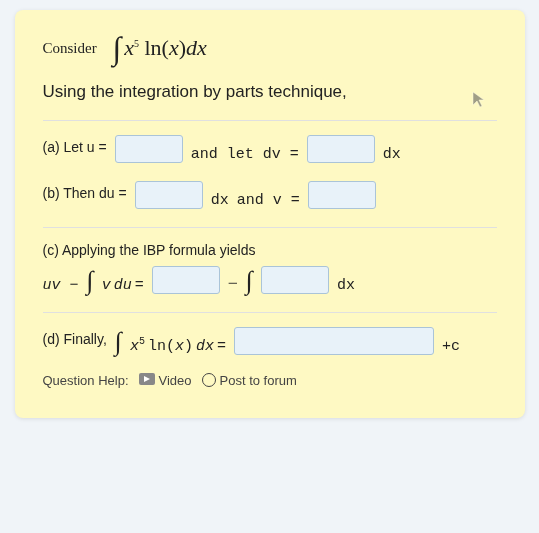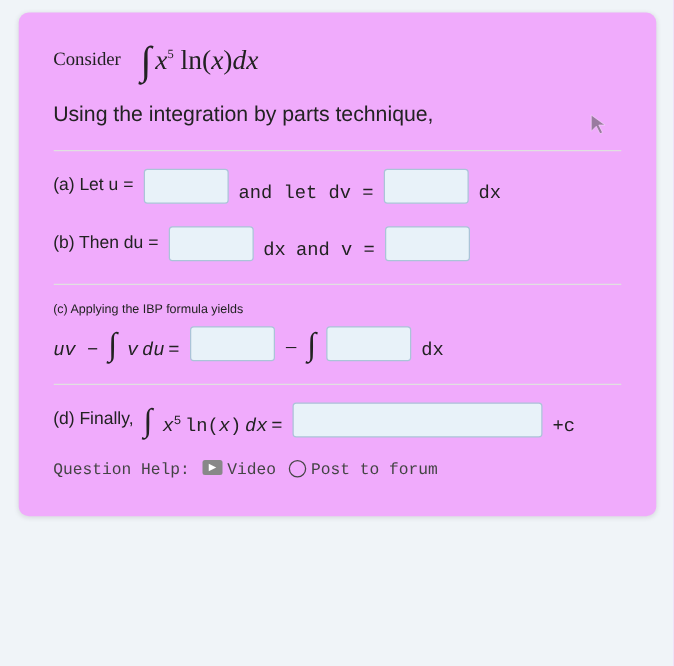--- a/index.html
+++ b/index.html
@@ -10,21 +10,21 @@
       font-size: 15px;
       color: #222;
       display: flex;
       justify-content: center;
       align-items: flex-start;
       min-height: 533px;
       padding: 10px;
     }
 
     .card {
-      background: #f0abfc;
+      background: #fef9c3;
       border-radius: 8px;
       padding: 22px 28px 20px 28px;
       width: 510px;
       box-shadow: 0 1px 4px rgba(0,0,0,0.1);
     }
 
     .problem-title {
       font-size: 15px;
       color: #222;
       margin-bottom: 18px;
@@ -129,21 +129,21 @@
       padding: 8px 18px;
       font-size: 13px;
       font-family: Arial, sans-serif;
       cursor: pointer;
       margin-top: 4px;
     }
 
     .question-help {
       font-size: 13px;
       color: #444;
-      font-family: Liberation Mono, monospace;
+      font-family: Liberation Sans, sans-serif;
       margin-bottom: 10px;
       display: flex;
       align-items: center;
       gap: 10px;
     }
 
     .help-link {
       color: #444;
       display: flex;
       gap: 4px;
@@ -173,21 +173,21 @@
     .post-icon {
       display: inline-block;
       width: 14px;
       height: 14px;
       border: 1.5px solid #444;
       border-radius: 50%;
       position: relative;
     }
 
     .part-c-label {
-      font-size: 10px;
+      font-size: 14px;
       font-family: Arial, sans-serif;
       margin-bottom: 8px;
       color: #222;
     }
 
     .minus {
       font-family: 'Times New Roman', serif;
       font-size: 18px;
     }
 

